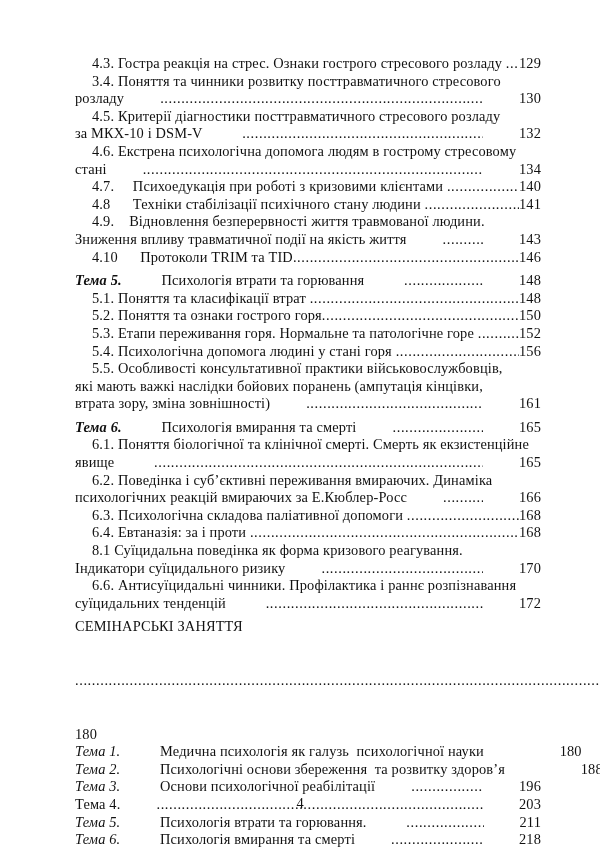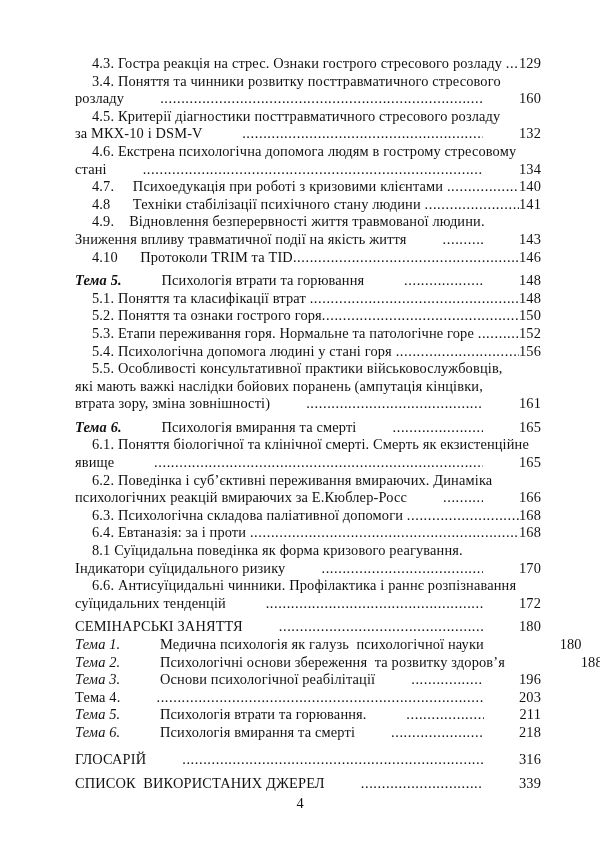--- a/index.html
+++ b/index.html
@@ -68,20 +68,21 @@
     font-style: italic;
     font-weight: bold;
   }
   .tema .ttl, .tema-upright .ttl { font-style: normal; font-weight: normal; }
 
   .sem-tema .lbl { font-style: italic; }
   .sem-tema-upright .lbl { font-style: normal; }
 
   .heading-caps {
     font-size: 14.4px;
+    flex-direction: column;
   }
 
   .wide-line { line-height: 24px; }
 
   
   #page-folio {
     position: absolute;
     left: 0;
     right: 0;
     top: 795px;
@@ -90,21 +91,21 @@
     font-family: "Liberation Serif", "DejaVu Serif", serif;
   }
 </style>
 </head>
 <body>
 
 <div id="toc-page">
   <div id="toc-list">
       <div class="toc-line lvl-sub" id="e-4-3"><span class="lbl">4.3. Гостра реакція на стрес. Ознаки гострого стресового розладу </span><span class="leader"></span><span class="pg">129</span></div>
       <div class="toc-line lvl-sub" id="e-4-4"><span class="lbl">3.4. Поняття та чинники розвитку посттравматичного стресового</span></div>
-      <div class="toc-line lvl-root"><span class="lbl">розладу</span><span class="leader"></span><span class="pg">160</span></div>
+      <div class="toc-line lvl-root"><span class="lbl">розладу</span><span class="leader"></span><span class="pg">130</span></div>
       <div class="toc-line lvl-sub" id="e-4-5"><span class="lbl">4.5. Критерії діагностики посттравматичного стресового розладу</span></div>
       <div class="toc-line lvl-root"><span class="lbl">за МКХ-10 і DSM-V </span><span class="leader"></span><span class="pg">132</span></div>
       <div class="toc-line lvl-sub" id="e-4-6"><span class="lbl">4.6. Екстрена психологічна допомога людям в гострому стресовому</span></div>
       <div class="toc-line lvl-root"><span class="lbl">стані</span><span class="leader"></span><span class="pg">134</span></div>
       <div class="toc-line lvl-sub" id="e-4-7"><span class="lbl">4.7.     Психоедукація при роботі з кризовими клієнтами </span><span class="leader"></span><span class="pg">140</span></div>
       <div class="toc-line lvl-sub" id="e-4-8"><span class="lbl">4.8      Техніки стабілізації психічного стану людини </span><span class="leader"></span><span class="pg">141</span></div>
       <div class="toc-line lvl-sub" id="e-4-9"><span class="lbl">4.9.    Відновлення безперервності життя травмованої людини.</span></div>
       <div class="toc-line lvl-root"><span class="lbl">Зниження впливу травматичної події на якість життя</span><span class="leader"></span><span class="pg">143</span></div>
       <div class="toc-line lvl-sub" id="e-4-10"><span class="lbl">4.10      Протоколи TRIM та TID</span><span class="leader"></span><span class="pg">146</span></div>
       <div style="height: 6px;"></div>

